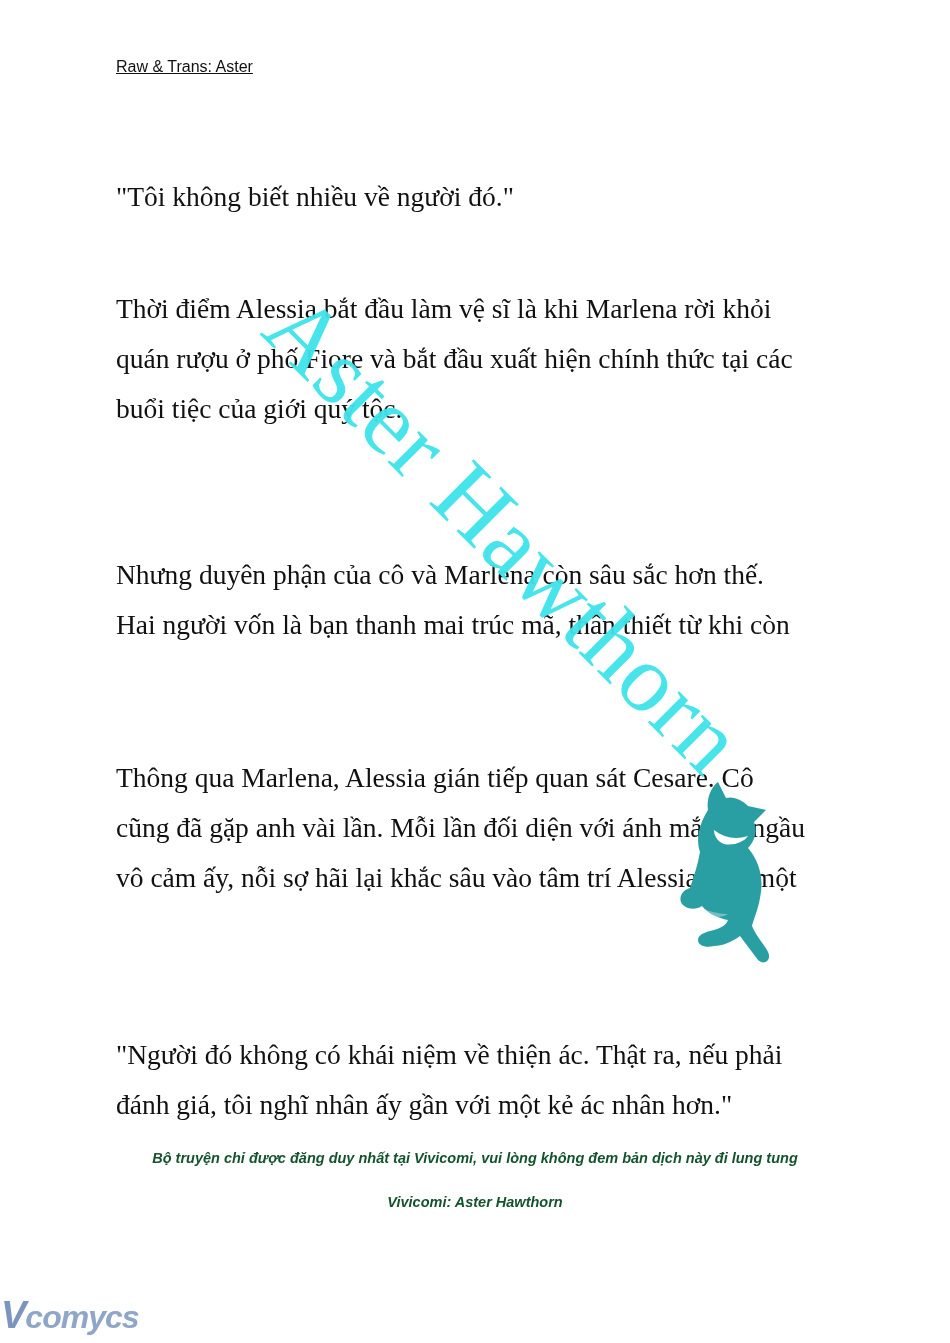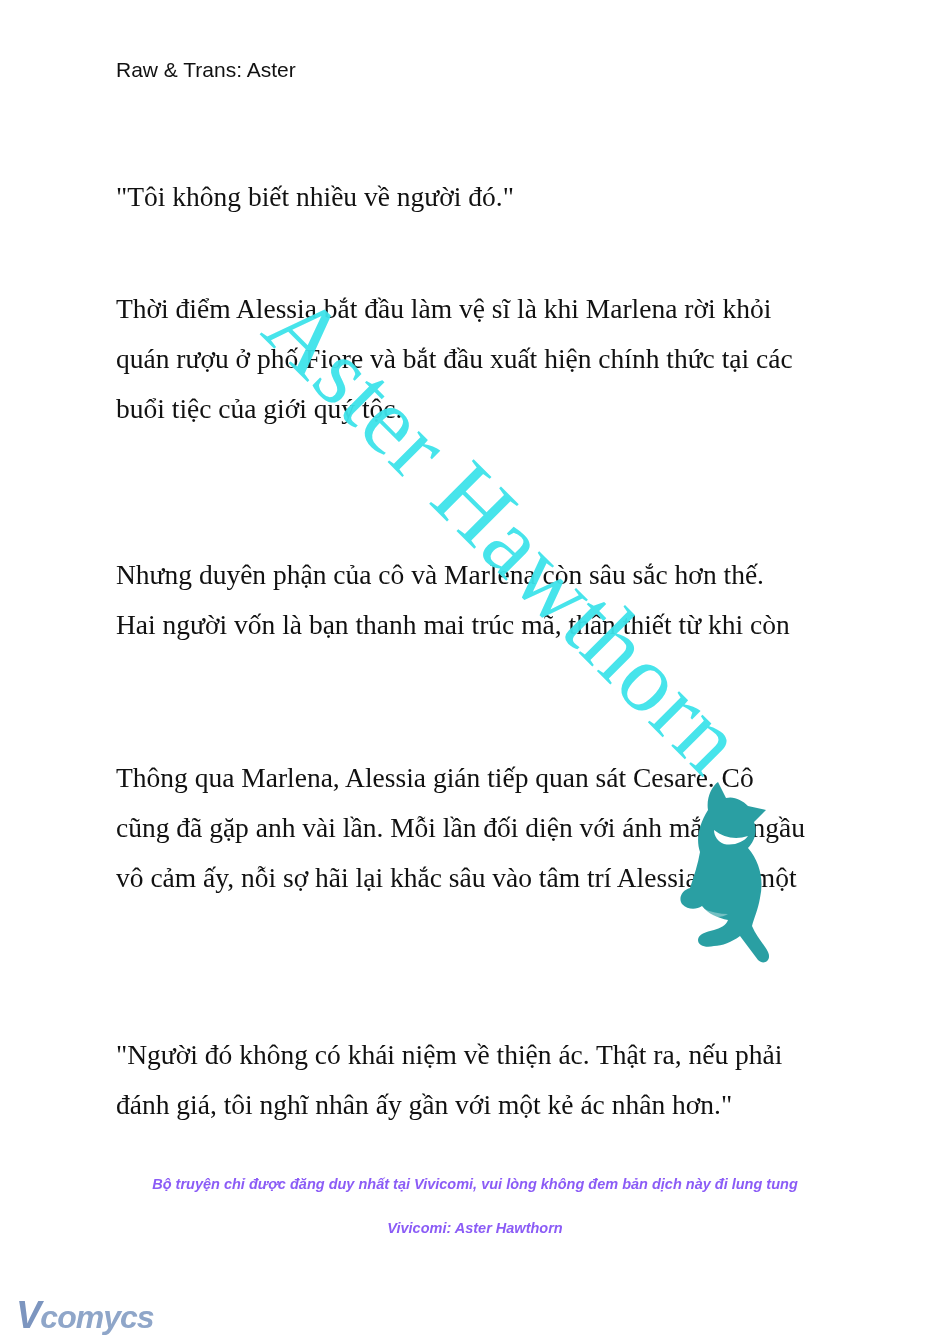--- a/index.html
+++ b/index.html
@@ -18,23 +18,24 @@
       left: 0; top: 0;
       width: 950px;
       height: 1343px;
       background: #ffffff;
     }
     .header-credit {
       position: absolute;
       left: 116px;
       top: 58px;
       font-family: "Liberation Sans", sans-serif;
-      font-size: 21px;
+      font-size: 16px;
       color: #111111;
       white-space: nowrap;
+      text-decoration: underline;
     }
     .body-text {
       position: absolute;
       left: 116px;
       width: 740px;
       font-family: "Liberation Serif", serif;
       font-size: 27.5px;
       line-height: 50px;
       color: #111111;
       z-index: 1;
@@ -72,37 +73,37 @@
       left: 668px;
       top: 780px;
       width: 120px;
       height: 185px;
       z-index: 3;
     }
 
     .footer-notes {
       position: absolute;
       left: 0;
-      top: 1172px;
+      top: 1146px;
       width: 950px;
       font-family: "Liberation Sans", sans-serif;
       font-style: italic;
       font-weight: bold;
       font-size: 14.5px;
-      color: #8b5cf6;
+      color: #14532d;
       text-align: center;
     }
     .footer-notes .note {
       height: 44px;
       line-height: 24px;
     }
 
     .logo {
       position: absolute;
-      left: 16px;
+      left: 1px;
       top: 1296px;
       font-family: "Liberation Sans", sans-serif;
       font-style: italic;
       font-weight: bold;
       font-size: 32px;
       color: #8fa6c9;
       letter-spacing: -1px;
       line-height: 1;
     }
     .logo .logo-v {

